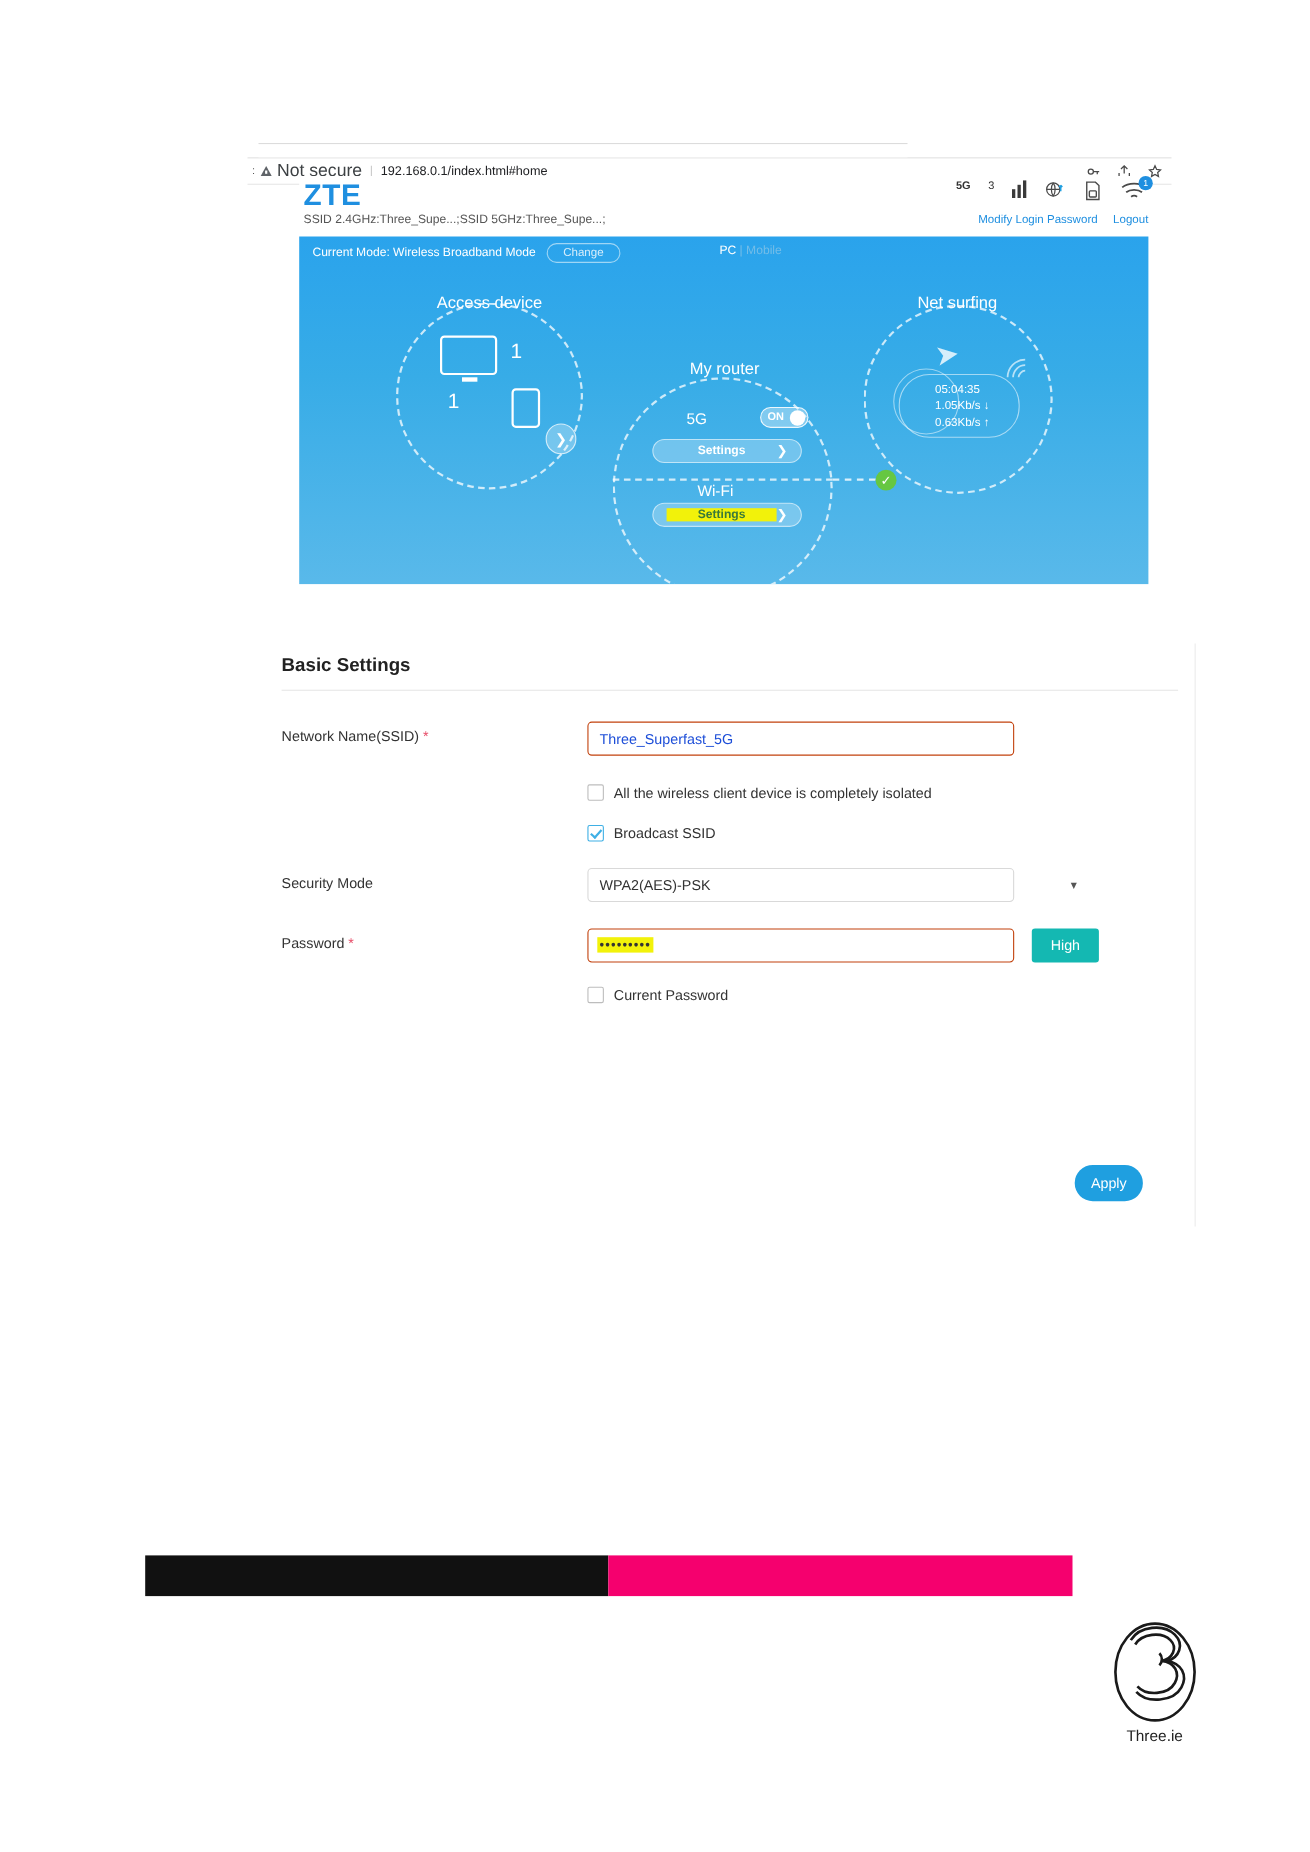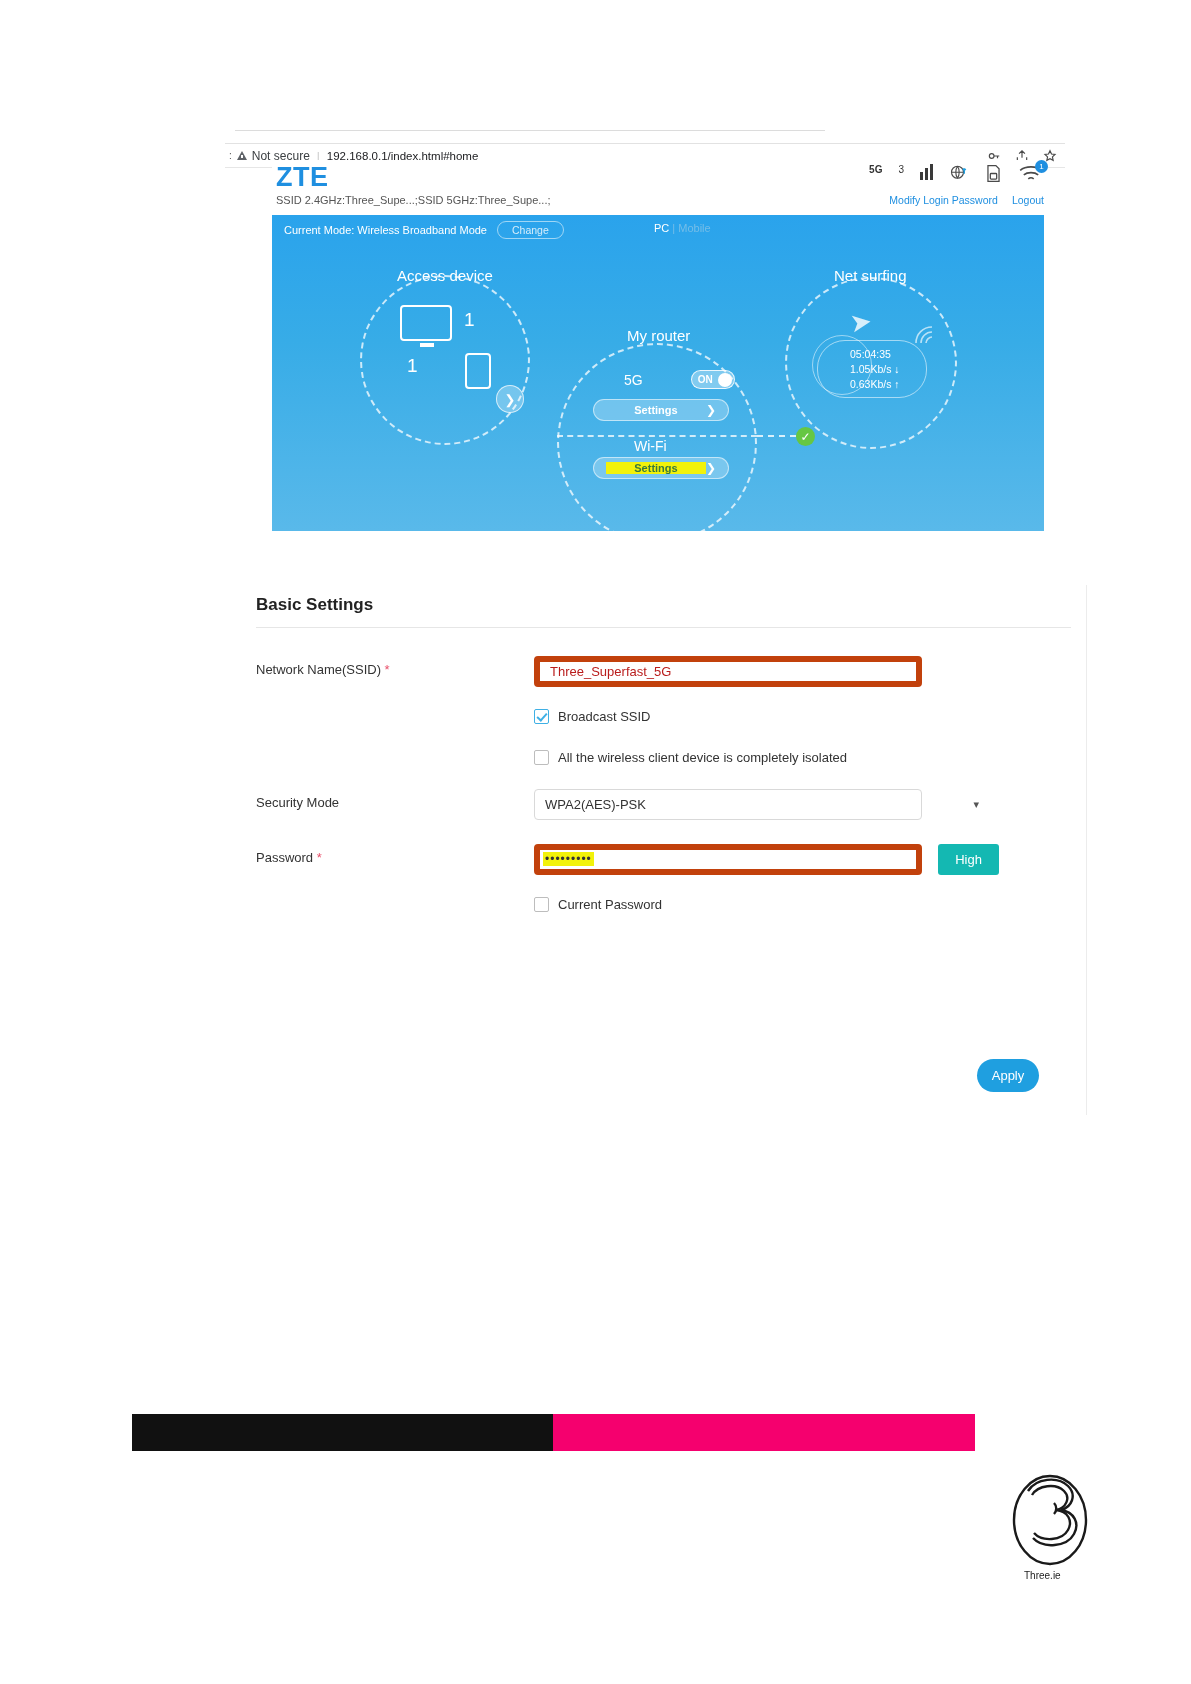--- a/index.html
+++ b/index.html
@@ -29,21 +29,21 @@
     font-size:11.5px; color:#2b2b2b;
   }
   .urlbar .leftdots { color:#555; font-size:10px; padding:0 3px 0 0; }
   .warn-tri {
     width:0;height:0;border-left:5px solid transparent;border-right:5px solid transparent;
     border-bottom:9px solid #5f6368; position:relative; margin:0 5px 0 2px;
   }
   .warn-tri::after{
     content:"";position:absolute;left:-1px;top:4px;width:2px;height:3px;background:#fff;
   }
-  .notsecure { color:#3c4043; font-size:12px; }
+  .notsecure { color:#3c4043; font-size:16px; }
   .urlsep { color:#c8c8c8; margin:0 7px; }
   .urltxt { color:#202124; font-size:11.5px; }
   .url-right { margin-left:auto; display:flex; align-items:center; gap:14px; padding-right:8px; }
   .ic { width:14px; height:14px; color:#4a4a4a; }
 
   
   .app { position:absolute; left:272px; top:160px; width:772px; }
   .appbar { height:55px; position:relative; background:#fff; }
   .zte-logo {
     position:absolute; left:4px; top:2px;
@@ -174,22 +174,22 @@
 
   
   .content { position:absolute; left:256px; top:585px; width:815px; }
   .sec-title { font-size:17px; font-weight:bold; color:#222; padding:10px 0 12px 0; }
   .hr { border-top:1px solid #e6e6e6; }
   .frow { display:flex; align-items:flex-start; margin-top:28px; }
   .flabel { width:278px; font-size:13px; color:#333; padding-top:6px; }
   .req { color:#e8506b; }
   .fctrl { flex:1; position:relative; }
   .tinput {
-    width:388px; height:31px; border:6px solid #c2410c; border-radius:4px;
-    padding:0 10px; font-size:13px; color:#b91c1c; background:#fff;
+    width:388px; height:31px; border:1px solid #c2410c; border-radius:4px;
+    padding:0 10px; font-size:13px; color:#1d4ed8; background:#fff;
     font-family:"Liberation Sans", sans-serif;
   }
   .sel {
     width:388px; height:31px; border:1px solid #d9d9d9; border-radius:4px;
     padding:0 10px; font-size:13px; color:#333; background:#fff;
     appearance:none; font-family:"Liberation Sans", sans-serif;
   }
   .selwrap { position:relative; width:456px; }
   .selwrap .caret { position:absolute; right:11px; top:9px; color:#555; font-size:11px; pointer-events:none; }
   .cbrow { display:flex; align-items:center; gap:9px; margin-top:22px; }
@@ -210,21 +210,21 @@
     position:absolute; left:721px; top:474px;
     width:62px;height:33px;background:#1f9fe0;color:#fff;border:none;border-radius:17px;
     font-size:13px; font-family:"Liberation Sans", sans-serif;
   }
   .vrule { position:absolute; left:1086px; top:585px; width:1px; height:530px; background:#ececec; }
 
   
   .bar-black { position:absolute; left:132px; top:1414px; width:421px; height:37px; background:#111111; }
   .bar-pink  { position:absolute; left:553px; top:1414px; width:422px; height:37px; background:#f5006e; }
   .three-logo { position:absolute; left:1010px; top:1473px; width:80px; height:95px; }
-  .three-txt { position:absolute; left:1024px; top:1570px; font-size:10px; color:#222; }
+  .three-txt { position:absolute; left:1024px; top:1570px; font-size:14px; color:#222; }
 </style>
 </head>
 <body>
 
 <div class="browser">
   <div class="tabstrip">
     <div class="tabedge"></div>
   </div>
   <div class="urlbar">
     <span class="leftdots">:</span>
@@ -363,27 +363,27 @@
   <div class="sec-title">Basic Settings</div>
   <div class="hr"></div>
 
   <div class="frow">
     <div class="flabel">
       <span>Network Name(SSID)</span>
       <span class="req">*</span>
     </div>
     <div class="fctrl">
       <input class="tinput" type="text" value="Three_Superfast_5G" style="">
+      <div class="cbrow" style="margin-top:26px;">
+        <span class="cb"></span>
+        <span class="cblabel">All the wireless client device is completely isolated</span>
+      </div>
       <div class="cbrow">
         <span class="cb checked"></span>
         <span class="cblabel">Broadcast SSID</span>
-      </div>
-      <div class="cbrow" style="margin-top:26px;">
-        <span class="cb"></span>
-        <span class="cblabel">All the wireless client device is completely isolated</span>
       </div>
     </div>
   </div>
 
   <div class="frow" style="margin-top:24px;">
     <div class="flabel">Security Mode</div>
     <div class="fctrl">
       <div class="selwrap">
         <select class="sel">
           <option>WPA2(AES)-PSK</option>

